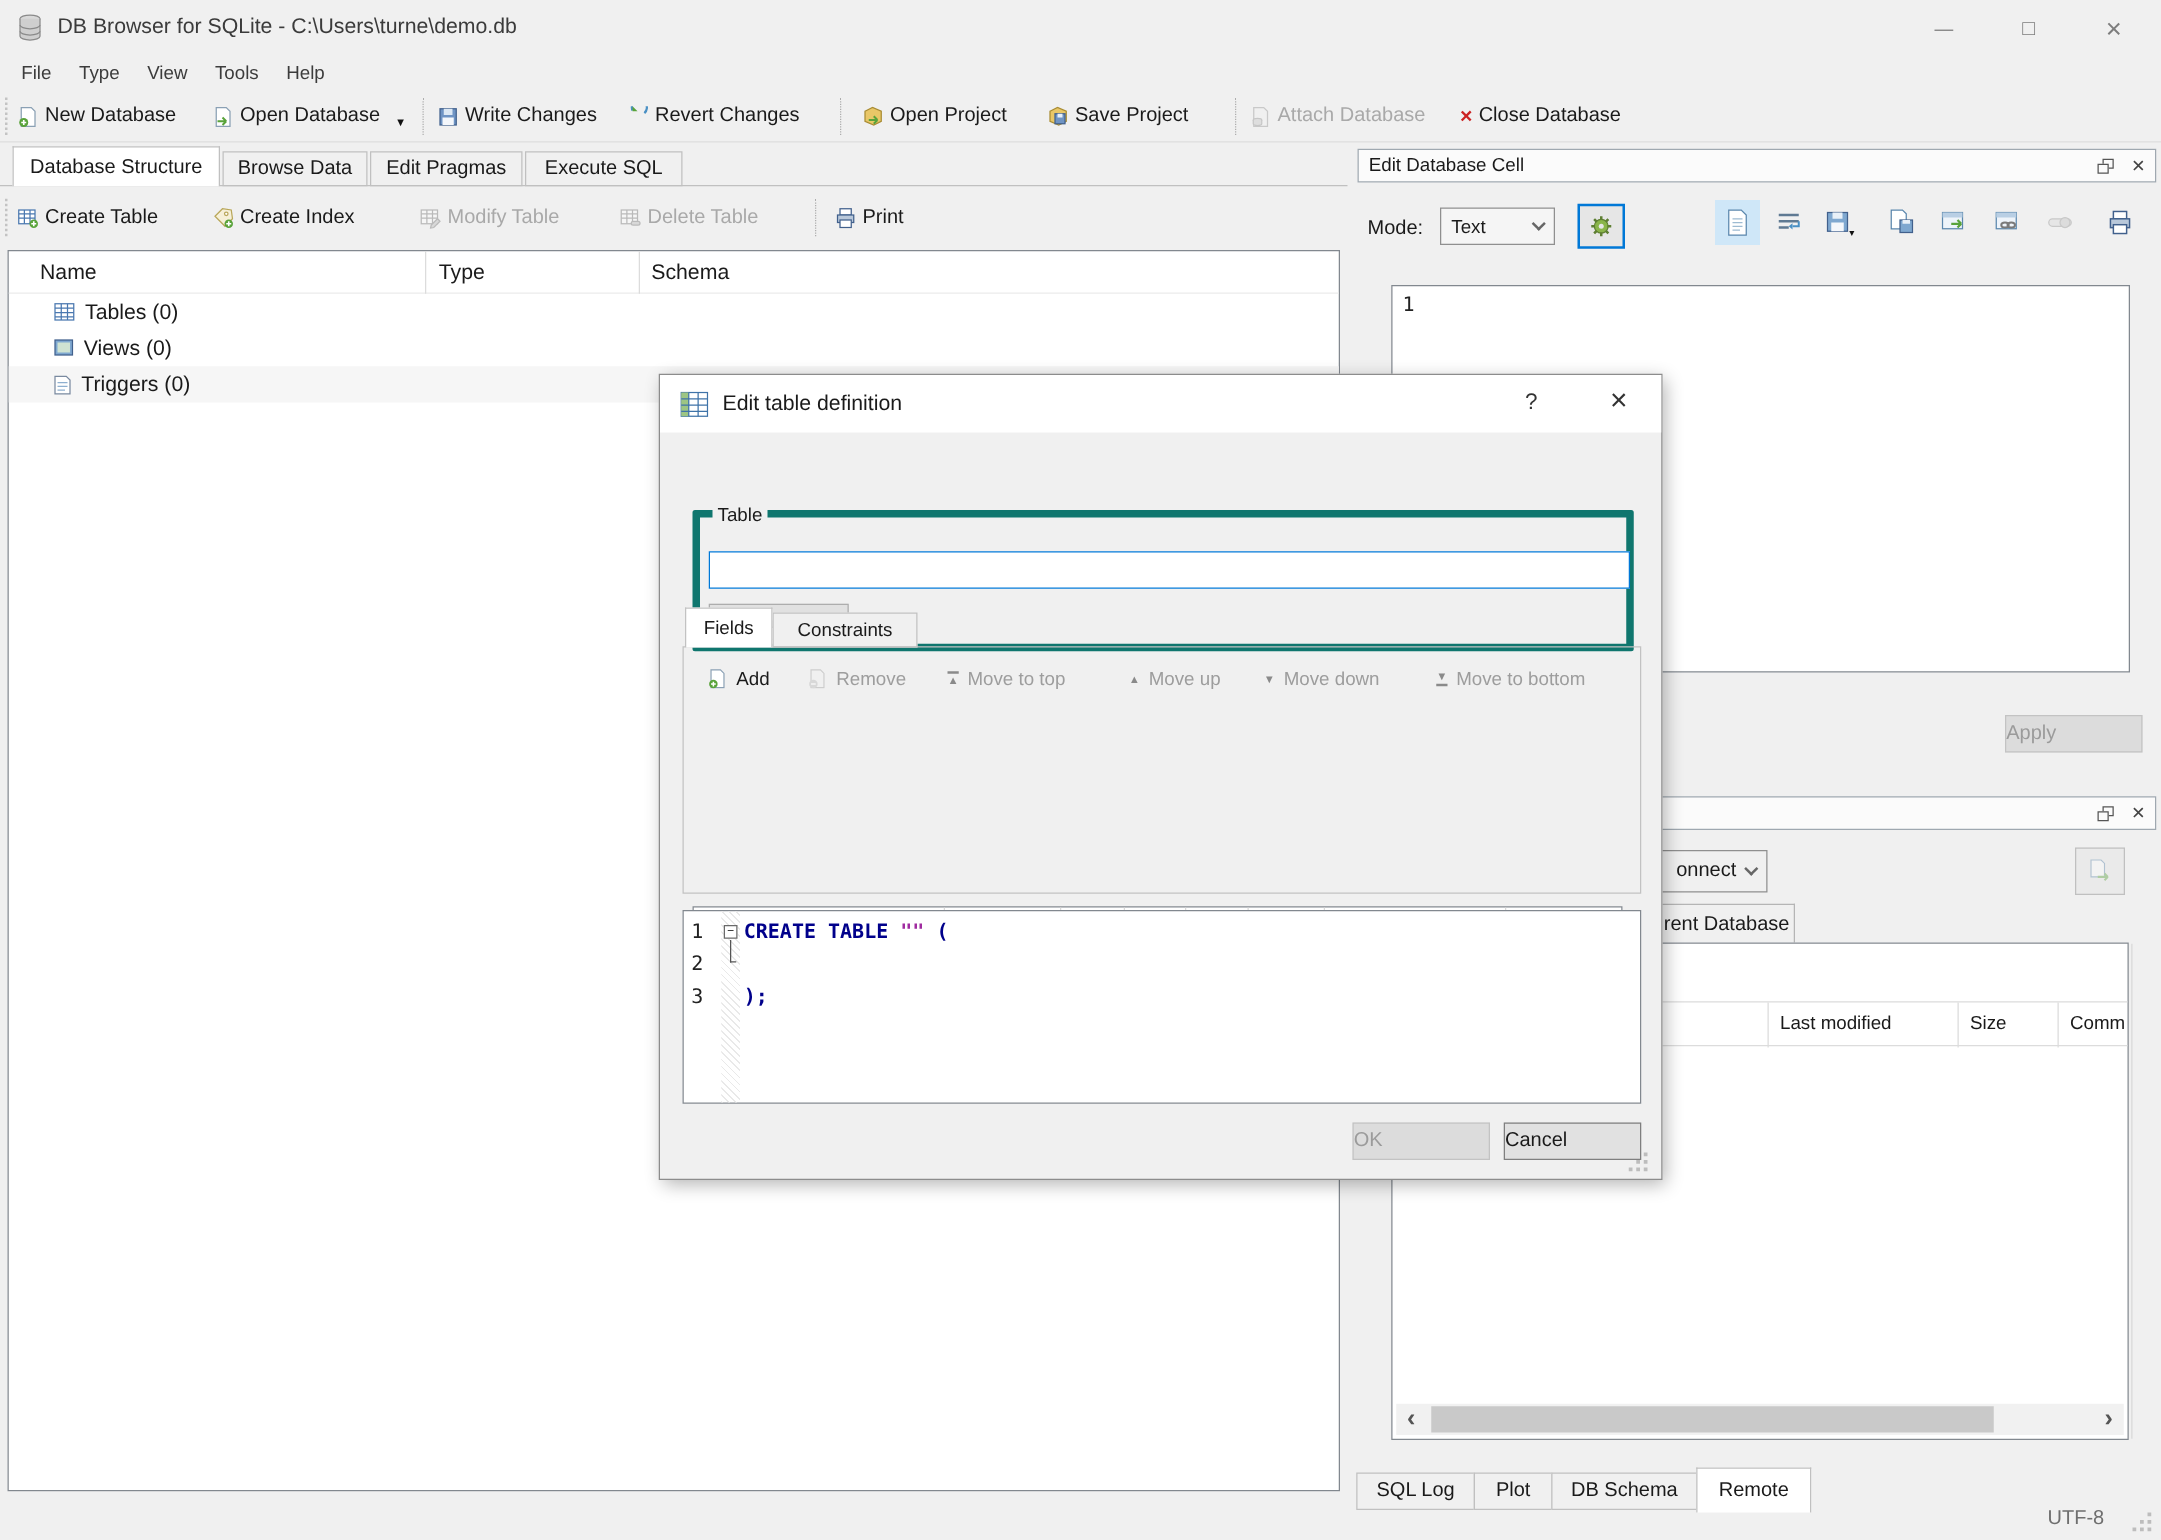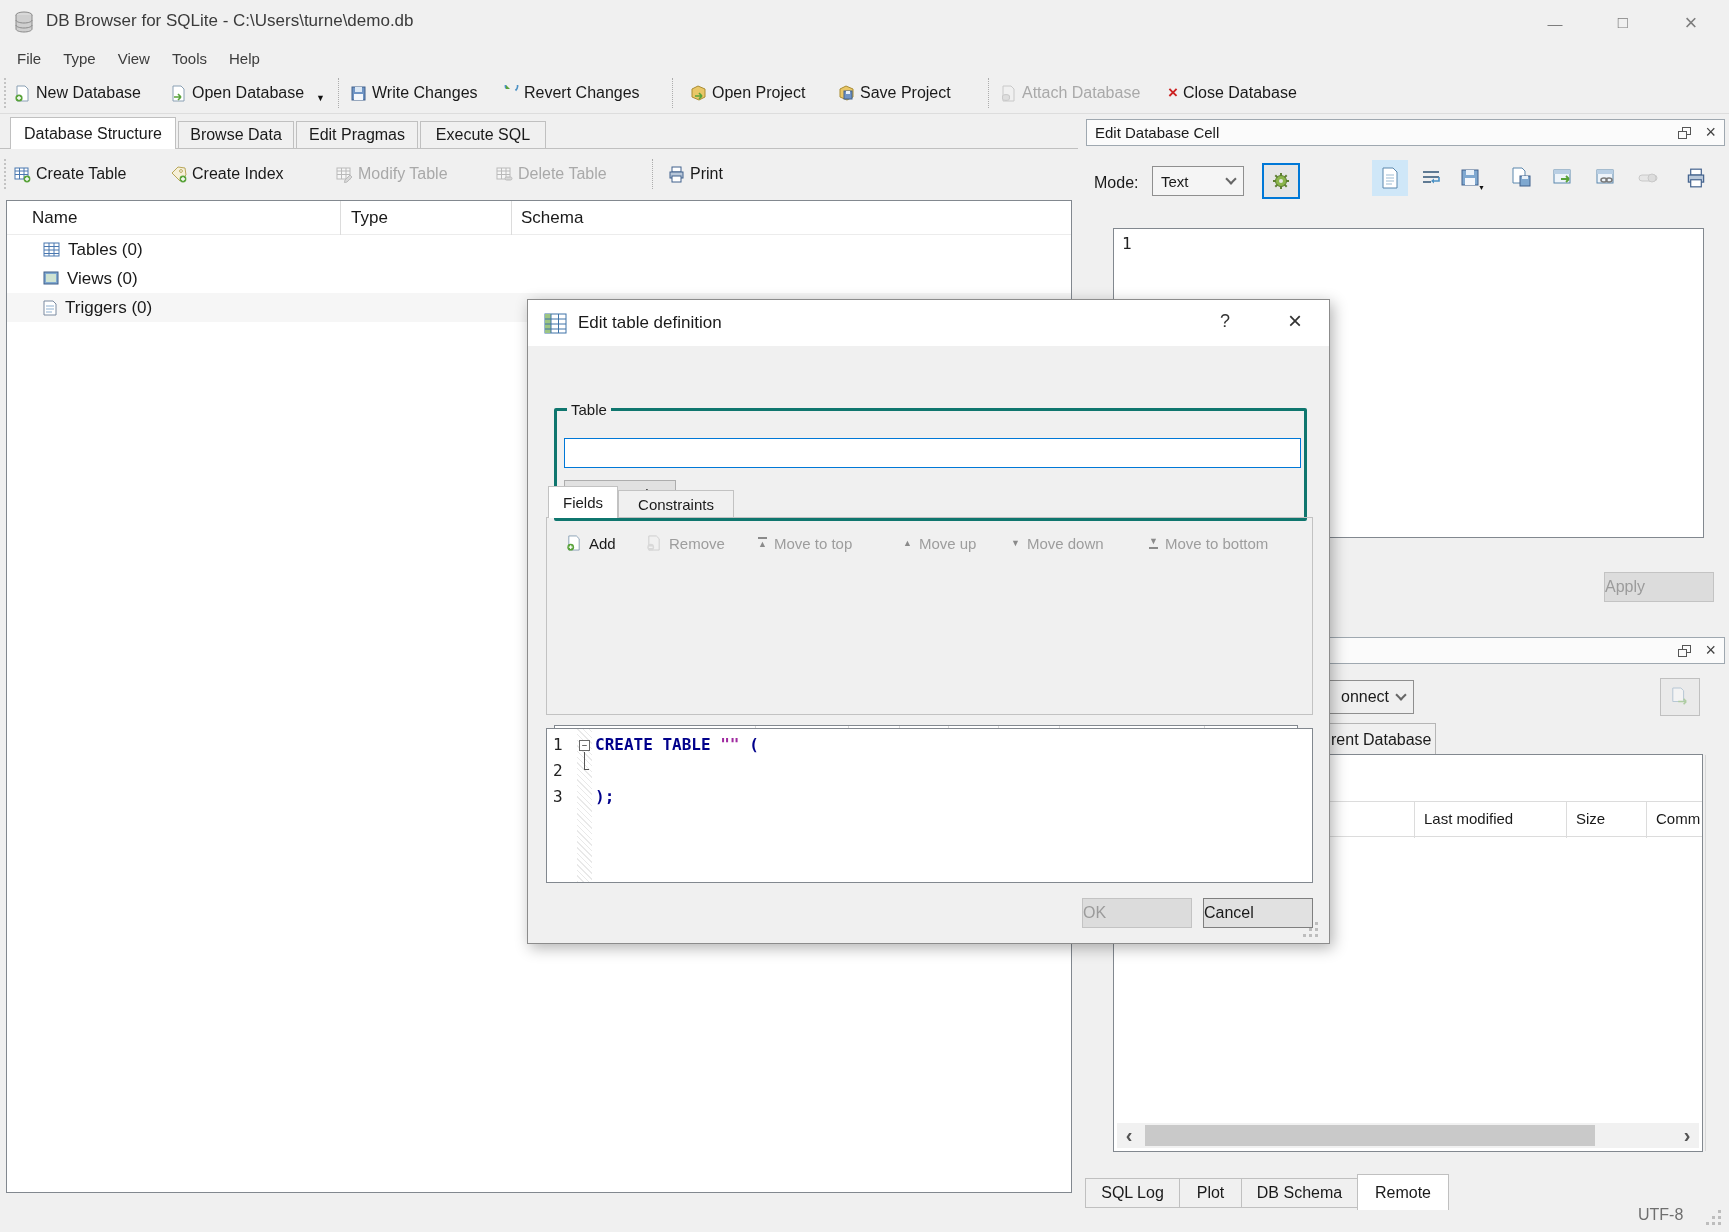--- a/index.html
+++ b/index.html
@@ -45,21 +45,21 @@
   .btn { display:flex; align-items:center; justify-content:flex-start; font-size:16px;
          background:#e1e1e1; border:1px solid #adadad; }
   .btn.disabled { background:#dcdcdc; border-color:#c3c3c3; color:#9b9b9b; }
   
   .sb-track { background:#f1f1f1; position:absolute; }
   .sb-thumb { background:#c9c9c9; position:absolute; }
   .sb-arrow { position:absolute; color:#555; font-size:20px; font-weight:bold; display:flex; align-items:center; justify-content:center; }
   
   .dialog { background:#f0f0f0; border:1px solid #8c8c8c; box-shadow:3px 4px 14px rgba(0,0,0,.30); z-index:50; }
   .dlg-title { height:46px; background:#fff; display:flex; align-items:center; padding-left:16px; font-size:17px; }
-  .groupbox { border:3px solid #0f766e; border-radius:2px; position:relative; }
+  .groupbox { border:6px solid #0f766e; border-radius:2px; position:relative; }
   .groupbox > .glabel { position:absolute; top:-10px; left:10px; background:#f0f0f0; padding:0 4px; font-size:15px; }
   .dtab { position:absolute; border:1px solid #c2c2c2; background:#f0f0f0; font-size:15px; display:flex; align-items:center; justify-content:center; }
   .dtab.active { background:#fff; border-bottom:none; z-index:3; }
   .action { position:absolute; display:flex; align-items:center; gap:7px; font-size:15px; height:26px; }
   .action.disabled { color:#9d9d9d; }
   .action.disabled svg { opacity:.4; }
   .mini-arrow { font-size:9px; color:#8a8a8a; line-height:1; }
   .bar-top { border-top:2px solid #8a8a8a; padding-top:1px; }
   .bar-bottom { border-bottom:2px solid #8a8a8a; padding-bottom:1px; }
   .ftable { background:#fff; border:1px solid #82888f; position:relative; }

